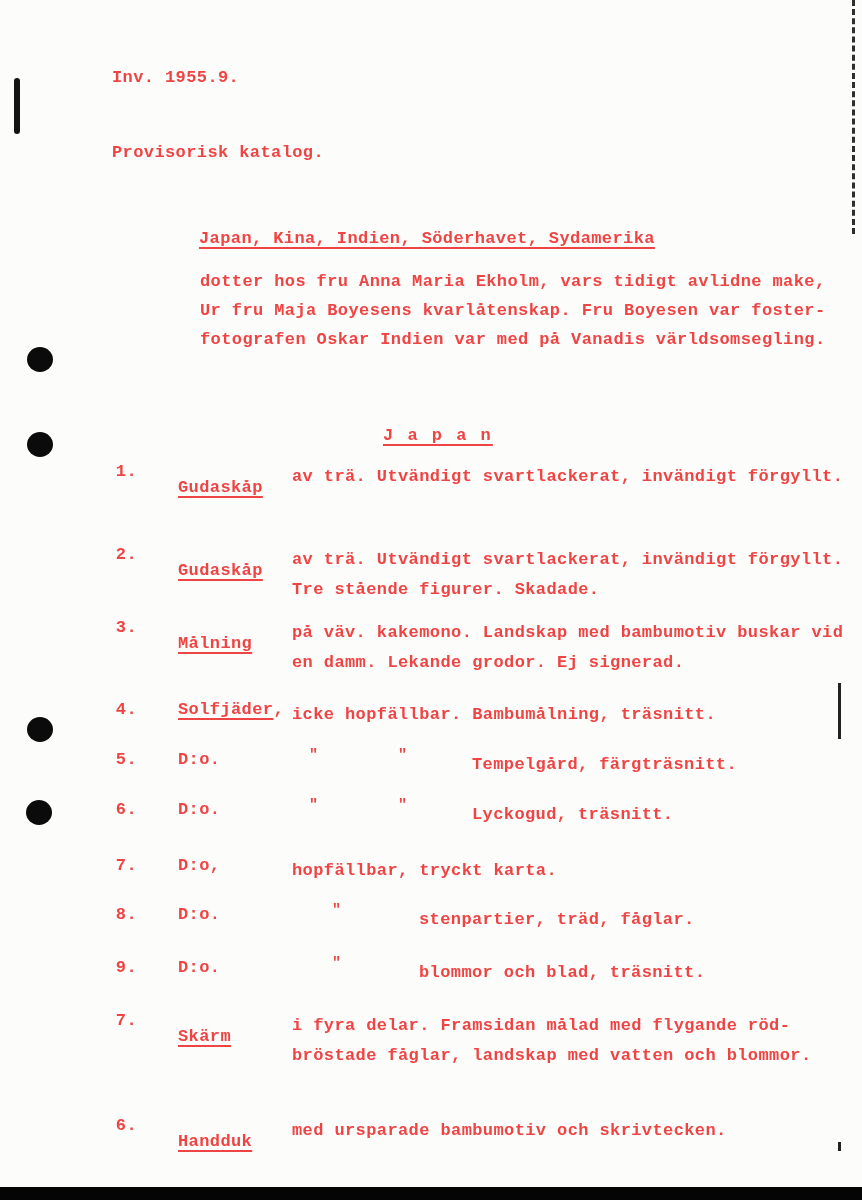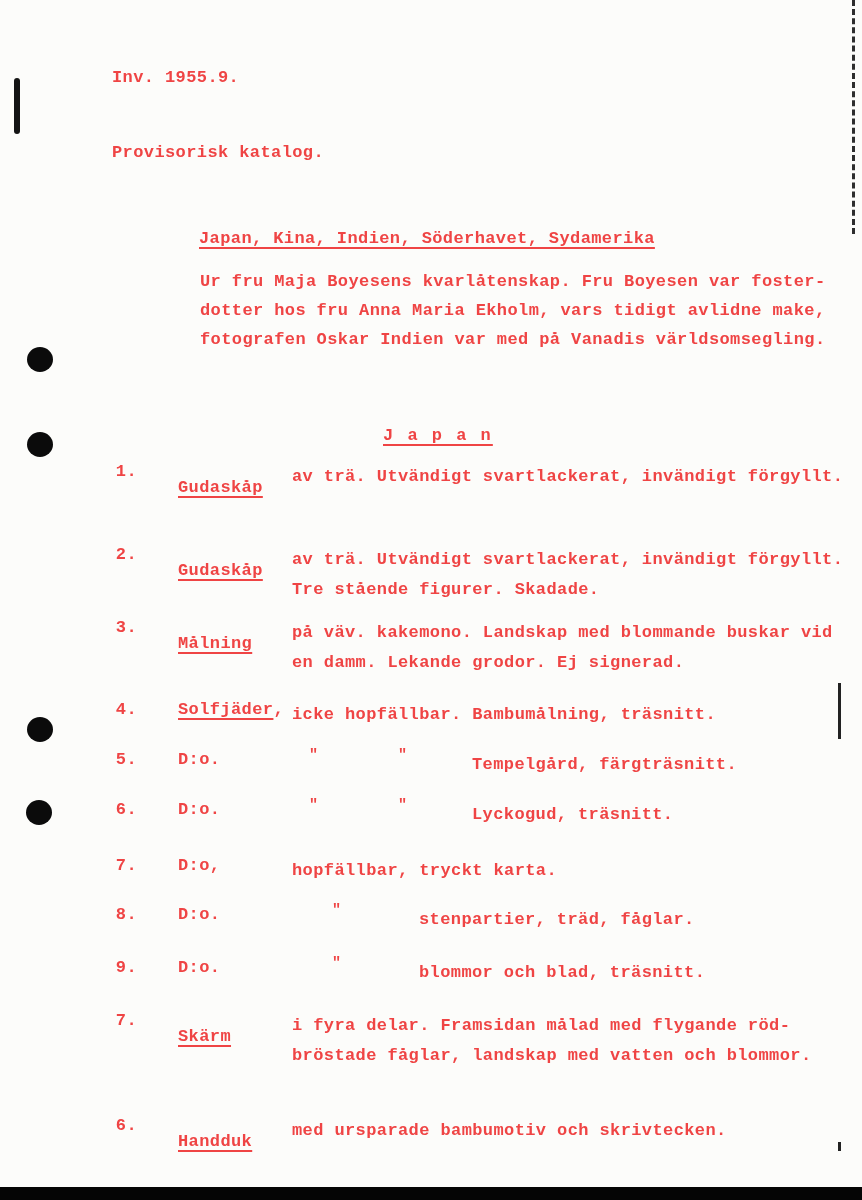--- a/index.html
+++ b/index.html
@@ -53,22 +53,22 @@
   <div class="edge-seg" style="left:838px; top:683px; width:3px; height:56px;"></div>
   <div class="edge-seg" style="left:838px; top:1142px; width:3px; height:9px;"></div>
   <div class="bottom-bar"></div>
 
   <div class="hdr-line1 nowrap">Inv. 1955.9.</div>
   <div class="hdr-line2 nowrap">Provisorisk katalog.</div>
 
   <div class="title nowrap u">Japan, Kina, Indien, Söderhavet, Sydamerika</div>
 
   <div class="prov">
+    <span class="pline">dotter hos fru Anna Maria Ekholm, vars tidigt avlidne make,</span>
     <span class="pline">Ur fru Maja Boyesens kvarlåtenskap. Fru Boyesen var foster-</span>
-    <span class="pline">dotter hos fru Anna Maria Ekholm, vars tidigt avlidne make,</span>
     <span class="pline">fotografen Oskar Indien var med på Vanadis världsomsegling.</span>
   </div>
 
   <div class="jp-head u nowrap">J a p a n</div>
 
   <div class="item" style="top:462px;">
     <span class="num">1.</span>
     <span class="term u">Gudaskåp</span>
     <span class="desc">
       <span class="dline">av trä. Utvändigt svartlackerat, invändigt förgyllt.</span>
@@ -81,21 +81,21 @@
     <span class="desc">
       <span class="dline">av trä. Utvändigt svartlackerat, invändigt förgyllt.</span>
       <span class="dline">Tre stående figurer. Skadade.</span>
     </span>
   </div>
 
   <div class="item" style="top:618px;">
     <span class="num">3.</span>
     <span class="term u">Målning</span>
     <span class="desc">
-      <span class="dline">på väv. kakemono. Landskap med blommande buskar vid</span>
+      <span class="dline">på väv. kakemono. Landskap med bambumotiv buskar vid</span>
       <span class="dline">en damm. Lekande grodor. Ej signerad.</span>
     </span>
   </div>
 
   <div class="item" style="top:700px;">
     <span class="num">4.</span>
     <span class="term"><span class="u">Solfjäder</span><span>,</span></span>
     <span class="desc">
       <span class="dline">icke hopfällbar. Bambumålning, träsnitt.</span>
     </span>

